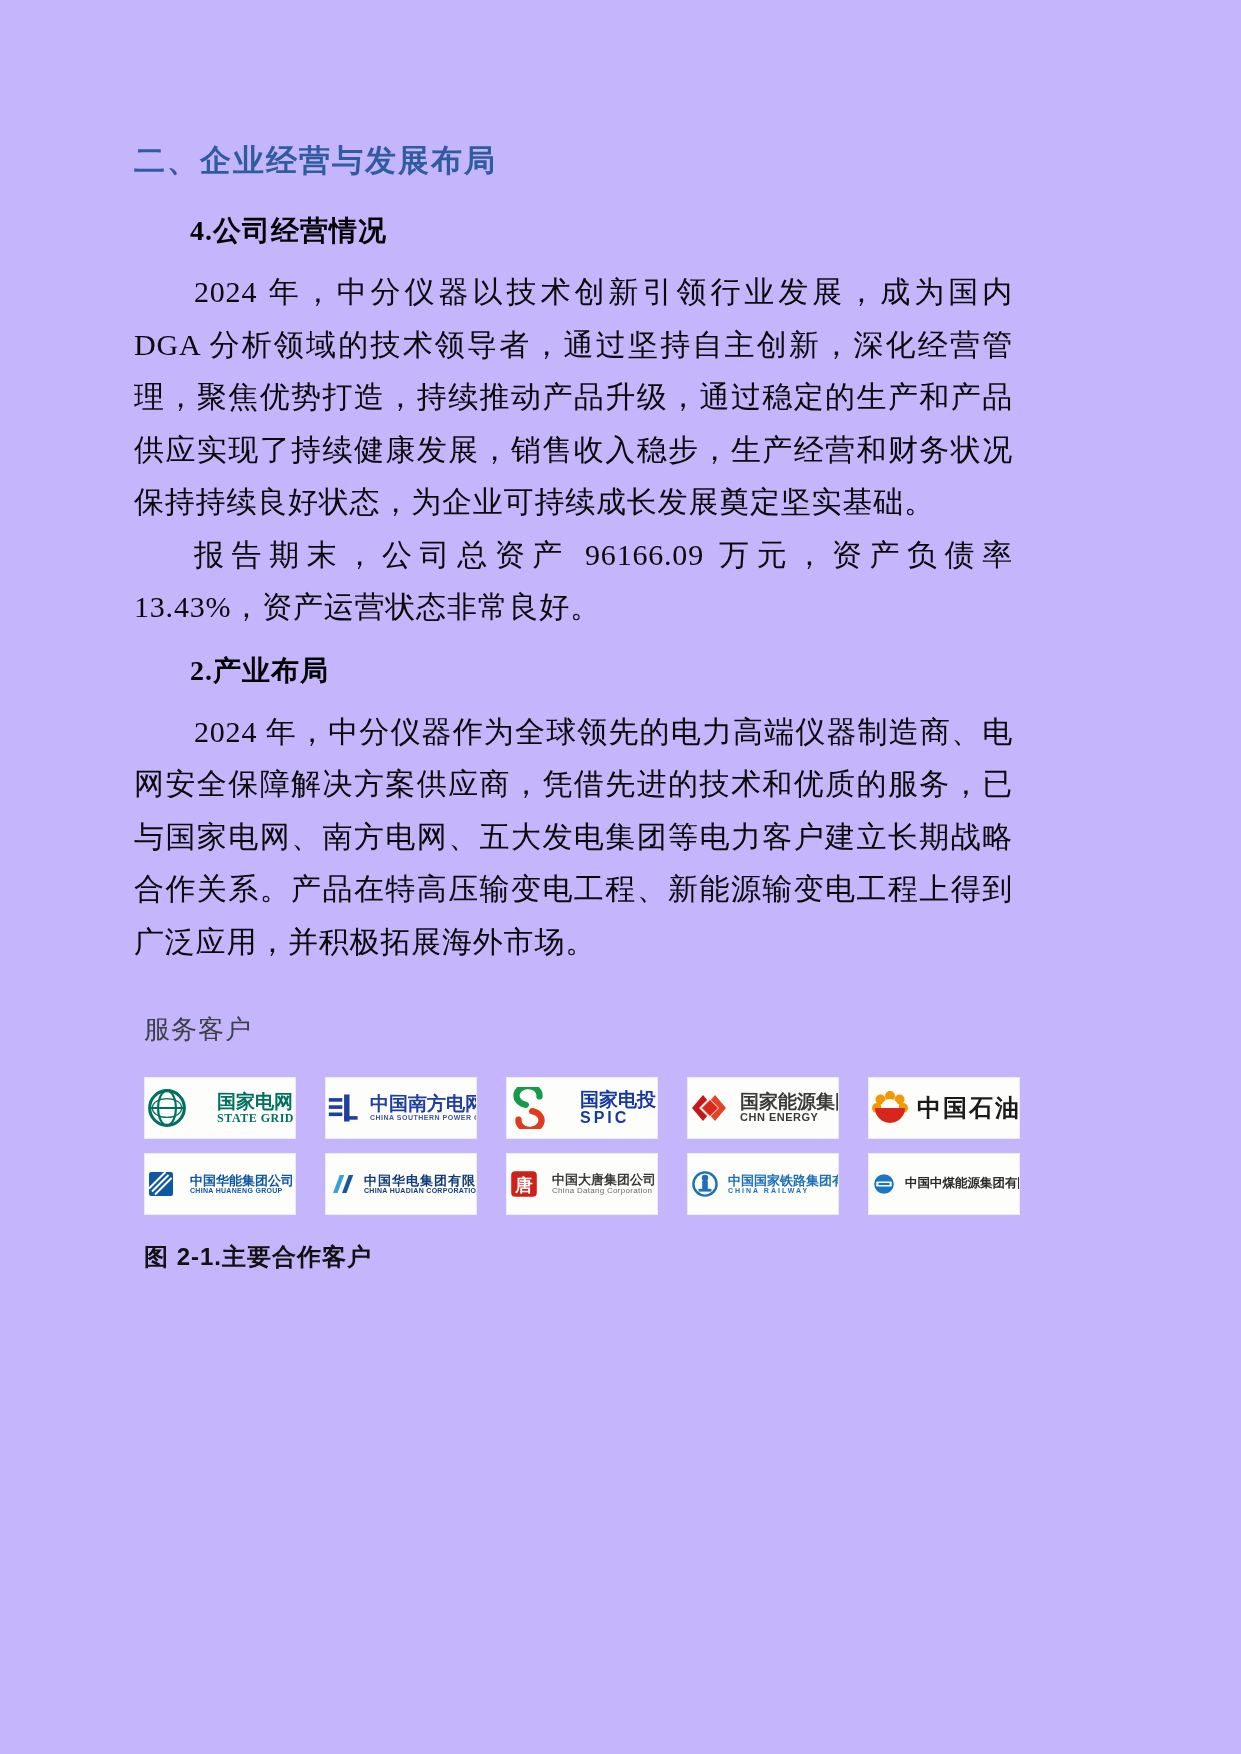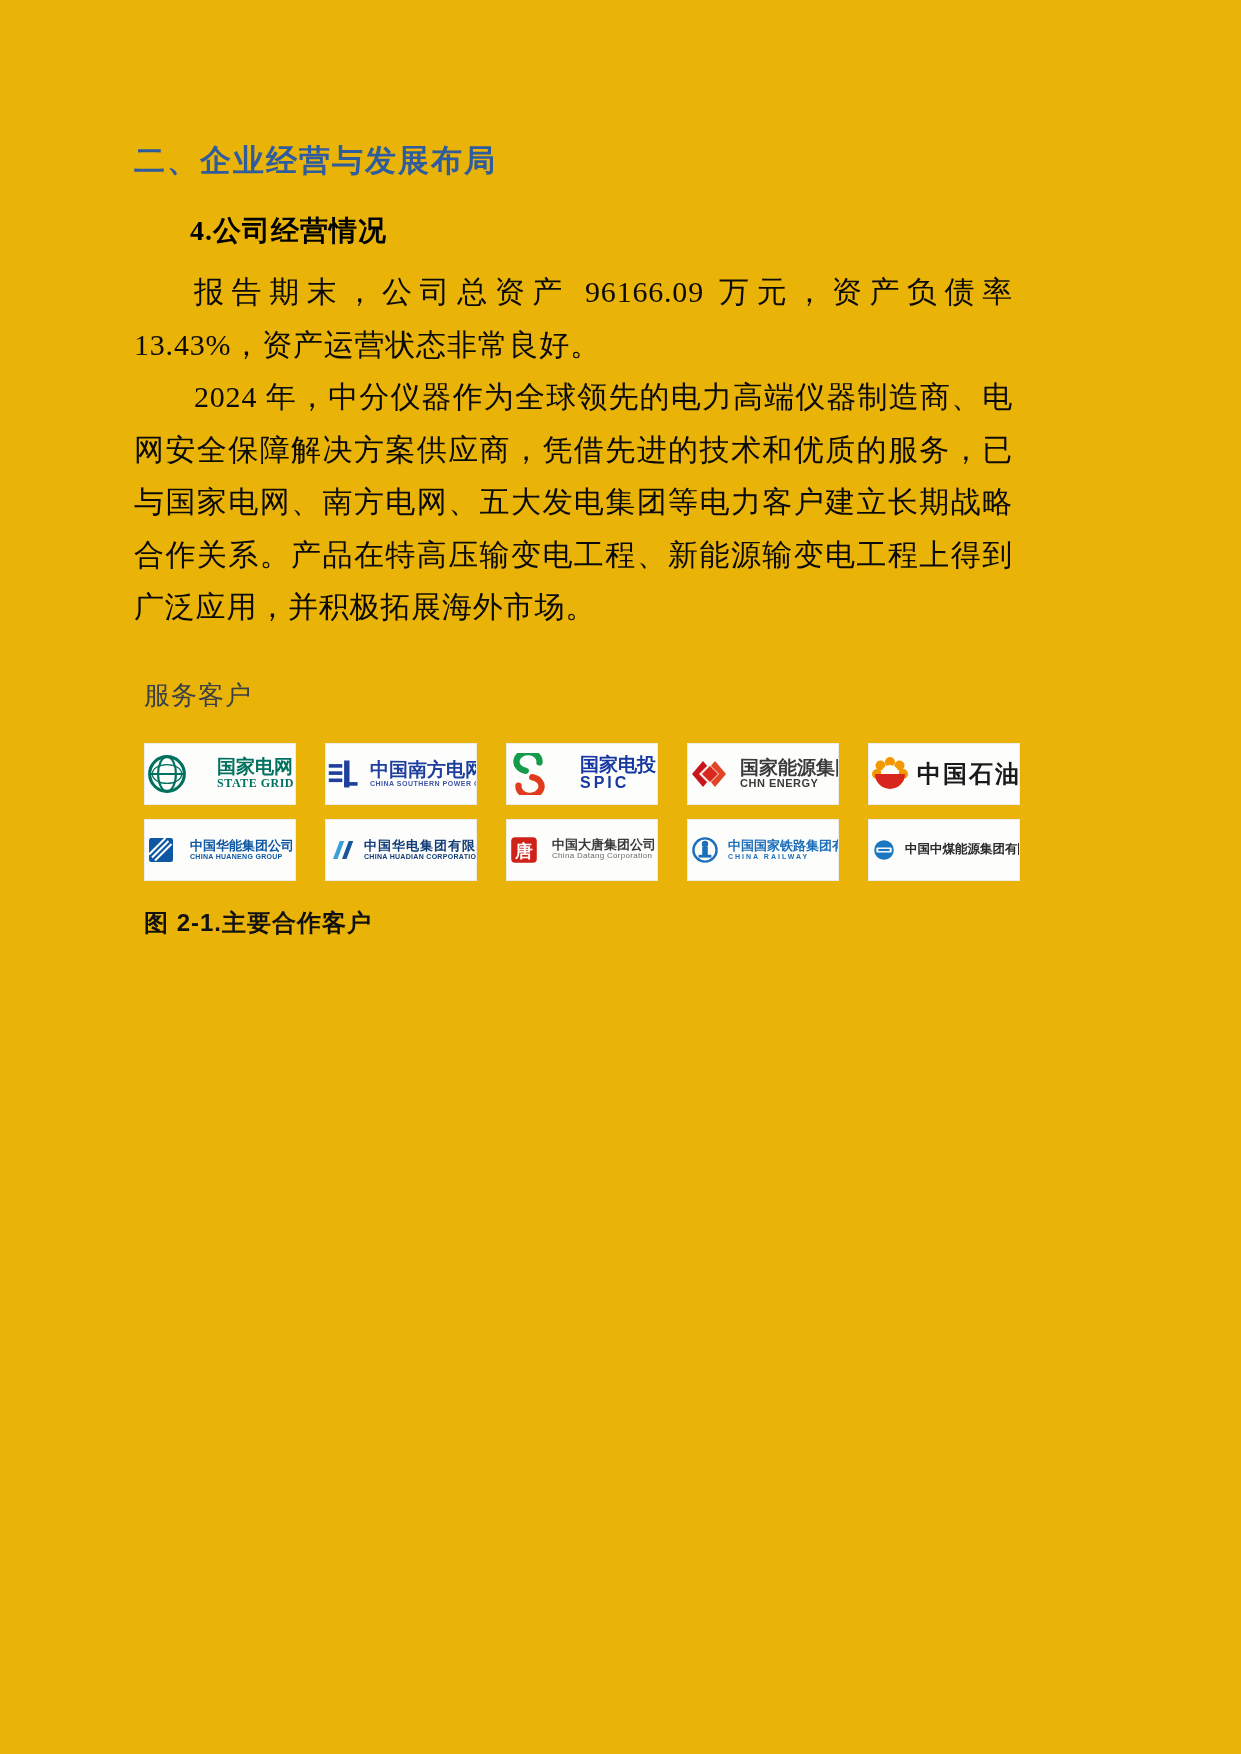--- a/index.html
+++ b/index.html
@@ -1,17 +1,17 @@
 <!DOCTYPE html>
 <html><head>
 <meta charset="utf-8">
 <style>
   html,body{margin:0;padding:0;background:#e9e9e9;}
   .page{
-    width:1241px;height:1754px;background:#eab308;margin:0 auto;
+    width:1241px;height:1754px;background:#c4b5fd;margin:0 auto;
     position:relative;box-sizing:border-box;
     padding:140px 228px 0 134px;
     font-family:"Liberation Serif","DejaVu Serif",serif;color:#101010;
   }
   .doc-heading{
     margin:0 0 30px 0;
     font-family:"Liberation Sans","DejaVu Sans",sans-serif;
     font-size:31px;font-weight:700;color:#2e5c9e;letter-spacing:2px;
   }
   .sec-title{
@@ -61,22 +61,24 @@
   }
 </style>
 </head>
 <body>
 
 <div class="page">
 
   <h1 class="doc-heading">二、企业经营与发展布局</h1>
 
   <h2 class="sec-title">4.公司经营情况</h2>
+  <p class="para">2024 年，中分仪器以技术创新引领行业发展，成为国内 DGA 分析领域的技术领导者，通过坚持自主创新，深化经营管理，聚焦优势打造，持续推动产品升级，通过稳定的生产和产品供应实现了持续健康发展，销售收入稳步，生产经营和财务状况保持持续良好状态，为企业可持续成长发展奠定坚实基础。</p>
   <p class="para">报告期末，公司总资产 96166.09 万元，资产负债率 13.43%，资产运营状态非常良好。</p>
 
+  <h2 class="sec-title">2.产业布局</h2>
   <p class="para">2024 年，中分仪器作为全球领先的电力高端仪器制造商、电网安全保障解决方案供应商，凭借先进的技术和优质的服务，已与国家电网、南方电网、五大发电集团等电力客户建立长期战略合作关系。产品在特高压输变电工程、新能源输变电工程上得到广泛应用，并积极拓展海外市场。</p>
 
   <div class="clients">
     <div class="clients-label">服务客户</div>
 
     <div class="logo-row first">
 
       <div class="cell r1 c-stategrid">
         <span class="licon">
           <svg width="42" height="42" viewBox="0 0 40 40">

